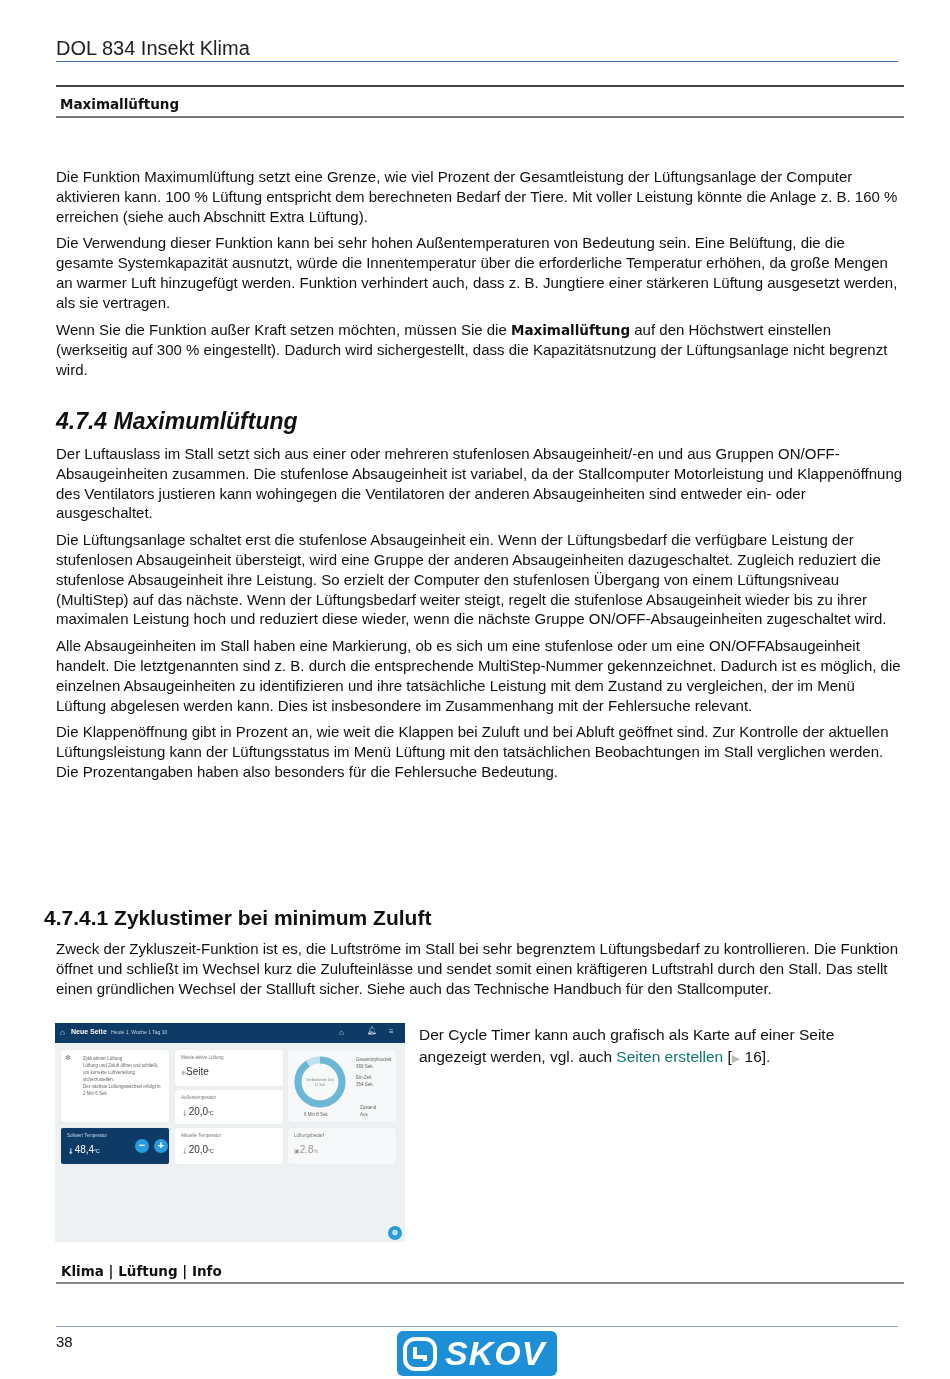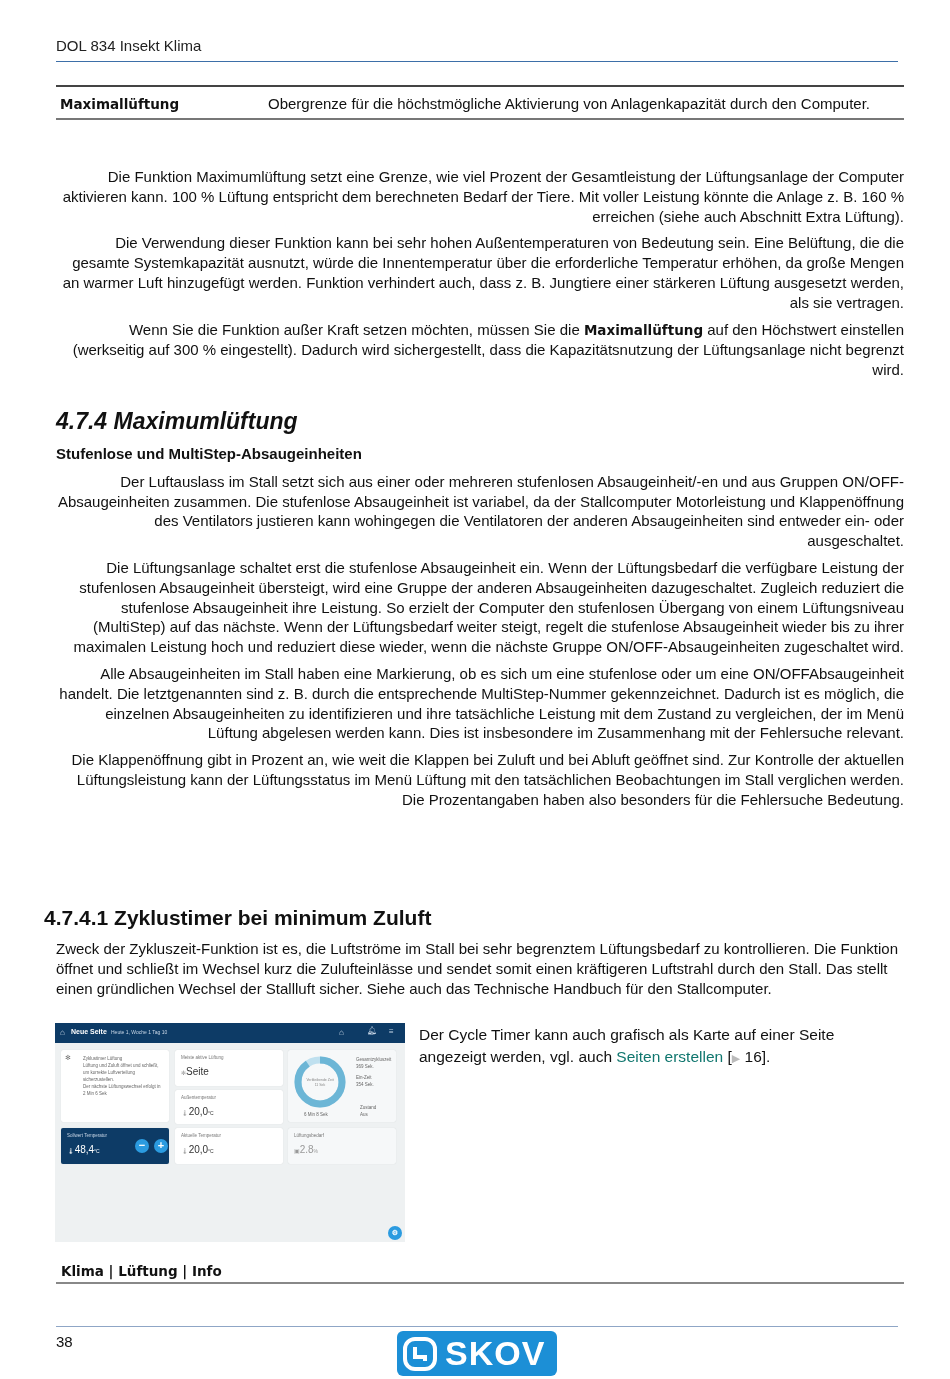--- a/index.html
+++ b/index.html
@@ -1,28 +1,28 @@
 <!DOCTYPE html>
 <html><head>
 <meta charset="utf-8">
 <style>
   html, body { margin: 0; padding: 0; background: #ffffff; }
   body { width: 950px; height: 1379px; position: relative; overflow: hidden;
          font-family: "Liberation Sans", sans-serif; color: #111; }
   .abs { position: absolute; }
-  .header-title { left: 56px; top: 37px; font-size: 15px; color: #222; }
+  .header-title { left: 56px; top: 37px; font-size: 20px; color: #222; }
   .header-rule { left: 56px; top: 61px; width: 842px; height: 1px; background: #3d6fa8; }
 
   .def-table { left: 56px; top: 85px; width: 848px; border-top: 2px solid #444; border-bottom: 2px solid #777; }
   .def-row { display: flex; padding: 7px 0 4px 0; }
   .def-term { width: 208px; padding-left: 4px; font-family: "DejaVu Sans", sans-serif; font-weight: bold; font-size: 13.5px; padding-top: 2px; }
   .def-desc { flex: 1; font-size: 15px; line-height: 19.5px; }
 
   .body-text { font-size: 15px; line-height: 19.8px; color: #111; width: 848px; }
-  .para { margin: 0 0 7px 0; text-align: right; }
+  .para { margin: 0 0 7px 0; }
   .bold-inline { font-family: "DejaVu Sans", sans-serif; font-weight: bold; font-size: 13.5px; }
 
   .h2 { font-size: 23px; font-weight: bold; font-style: italic; }
   .h3 { font-size: 15px; font-weight: bold; }
   .h2b { font-size: 21px; font-weight: bold; }
 
   .shot { left: 55px; top: 1023px; width: 350px; height: 219px; background: #eef1f2; overflow: hidden; }
   .shot-bar { position: absolute; left: 0; top: 0; width: 350px; height: 20px; background: #0d3b66; }
   .shot-bar .t1 { position: absolute; left: 16px; top: 5px; font-size: 7px; color: #fff; font-weight: bold; }
   .shot-bar .t2 { position: absolute; left: 56px; top: 6px; font-size: 5px; color: #c8d6e6; }
@@ -38,44 +38,42 @@
 
   .side-text { left: 419px; top: 1024px; font-size: 15.5px; line-height: 22px; color: #111; }
   .link { color: #0f766e; }
 
   .caption { left: 61px; top: 1263px; font-family: "DejaVu Sans", sans-serif; font-weight: bold; font-size: 13.5px; }
   .caption-rule { left: 56px; top: 1282px; width: 848px; height: 2px; background: #888; }
   .footer-rule { left: 56px; top: 1326px; width: 842px; height: 1px; background: #8fa6c6; }
   .footer-left { left: 56px; top: 1333px; font-size: 15px; }
   .footer-right { right: 52px; top: 1378px; font-size: 10px; }
   .logo { left: 397px; top: 1331px; width: 160px; height: 45px; background: #1c8fd6; border-radius: 6px; display: flex; align-items: center; }
-  .logo .word { font-weight: bold; font-size: 34px; color: #fff; letter-spacing: 1px; margin-left: 8px; }
+  .logo .word { font-weight: bold; font-style: italic; font-size: 34px; color: #fff; letter-spacing: 1px; margin-left: 8px; }
 </style>
 </head>
 <body>
 
 <div class="abs header-title">DOL 834 Insekt Klima</div>
 <div class="abs header-rule"></div>
 
 <div class="abs def-table">
   <div class="def-row">
     <div class="def-term">Maximallüftung</div>
-    <div class="def-desc">Obergrenze für die höchstmögliche Aktivierung von Anlagenkapazität durch den Computer.</div>
   </div>
 </div>
 
 <div class="abs body-text" style="left:56px; top:167px;">
   <p class="para">Die Funktion Maximumlüftung setzt eine Grenze, wie viel Prozent der Gesamtleistung der Lüftungsanlage der Computer aktivieren kann. 100 % Lüftung entspricht dem berechneten Bedarf der Tiere. Mit voller Leistung könnte die Anlage z. B. 160 % erreichen (siehe auch Abschnitt Extra Lüftung).</p>
   <p class="para">Die Verwendung dieser Funktion kann bei sehr hohen Außentemperaturen von Bedeutung sein. Eine Belüftung, die die gesamte Systemkapazität ausnutzt, würde die Innentemperatur über die erforderliche Temperatur erhöhen, da große Mengen an warmer Luft hinzugefügt werden. Funktion verhindert auch, dass z. B. Jungtiere einer stärkeren Lüftung ausgesetzt werden, als sie vertragen.</p>
   <p class="para"><span>Wenn Sie die Funktion außer Kraft setzen möchten, müssen Sie die </span><span class="bold-inline">Maximallüftung</span><span> auf den Höchstwert einstellen (werkseitig auf 300 % eingestellt). Dadurch wird sichergestellt, dass die Kapazitätsnutzung der Lüftungsanlage nicht begrenzt wird.</span></p>
 </div>
 
 <div class="abs h2" style="left:56px; top:408px;">4.7.4 Maximumlüftung</div>
 <div class="abs body-text" style="left:56px; top:444px;">
-  <div class="h3" style="margin-bottom:8px;">Stufenlose und MultiStep-Absaugeinheiten</div>
   <p class="para">Der Luftauslass im Stall setzt sich aus einer oder mehreren stufenlosen Absaugeinheit/-en und aus Gruppen ON/OFF-Absaugeinheiten zusammen. Die stufenlose Absaugeinheit ist variabel, da der Stallcomputer Motorleistung und Klappenöffnung des Ventilators justieren kann wohingegen die Ventilatoren der anderen Absaugeinheiten sind entweder ein- oder ausgeschaltet.</p>
   <p class="para">Die Lüftungsanlage schaltet erst die stufenlose Absaugeinheit ein. Wenn der Lüftungsbedarf die verfügbare Leistung der stufenlosen Absaugeinheit übersteigt, wird eine Gruppe der anderen Absaugeinheiten dazugeschaltet. Zugleich reduziert die stufenlose Absaugeinheit ihre Leistung. So erzielt der Computer den stufenlosen Übergang von einem Lüftungsniveau (MultiStep) auf das nächste. Wenn der Lüftungsbedarf weiter steigt, regelt die stufenlose Absaugeinheit wieder bis zu ihrer maximalen Leistung hoch und reduziert diese wieder, wenn die nächste Gruppe ON/OFF-Absaugeinheiten zugeschaltet wird.</p>
   <p class="para">Alle Absaugeinheiten im Stall haben eine Markierung, ob es sich um eine stufenlose oder um eine ON/OFFAbsaugeinheit handelt. Die letztgenannten sind z. B. durch die entsprechende MultiStep-Nummer gekennzeichnet. Dadurch ist es möglich, die einzelnen Absaugeinheiten zu identifizieren und ihre tatsächliche Leistung mit dem Zustand zu vergleichen, der im Menü Lüftung abgelesen werden kann. Dies ist insbesondere im Zusammenhang mit der Fehlersuche relevant.</p>
   <p class="para">Die Klappenöffnung gibt in Prozent an, wie weit die Klappen bei Zuluft und bei Abluft geöffnet sind. Zur Kontrolle der aktuellen Lüftungsleistung kann der Lüftungsstatus im Menü Lüftung mit den tatsächlichen Beobachtungen im Stall verglichen werden. Die Prozentangaben haben also besonders für die Fehlersuche Bedeutung.</p>
 </div>
 
 <div class="abs h2b" style="left:44px; top:906px;">4.7.4.1 Zyklustimer bei minimum Zuluft</div>
 <div class="abs body-text" style="left:56px; top:939px;">Zweck der Zykluszeit-Funktion ist es, die Luftströme im Stall bei sehr begrenztem Lüftungsbedarf zu kontrollieren. Die Funktion öffnet und schließt im Wechsel kurz die Zulufteinlässe und sendet somit einen kräftigeren Luftstrahl durch den Stall. Das stellt einen gründlichen Wechsel der Stallluft sicher. Siehe auch das Technische Handbuch für den Stallcomputer.</div>
 
 <div class="abs shot">

